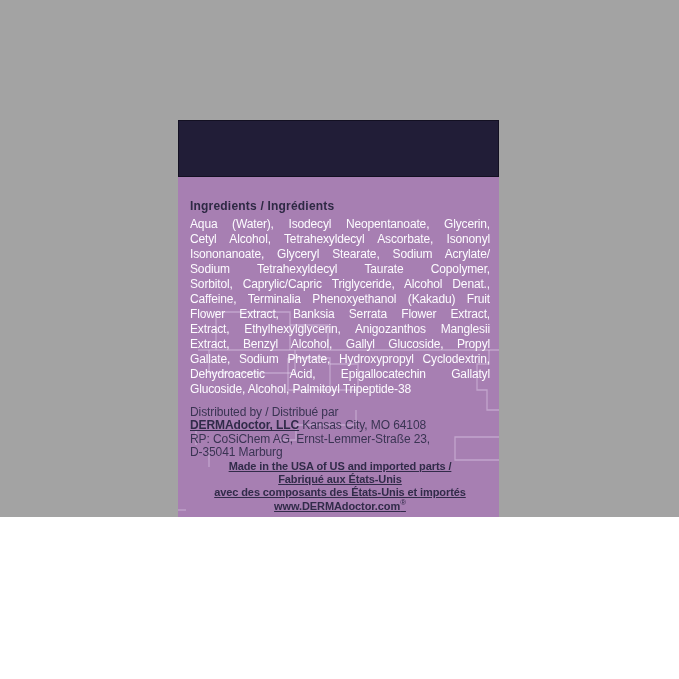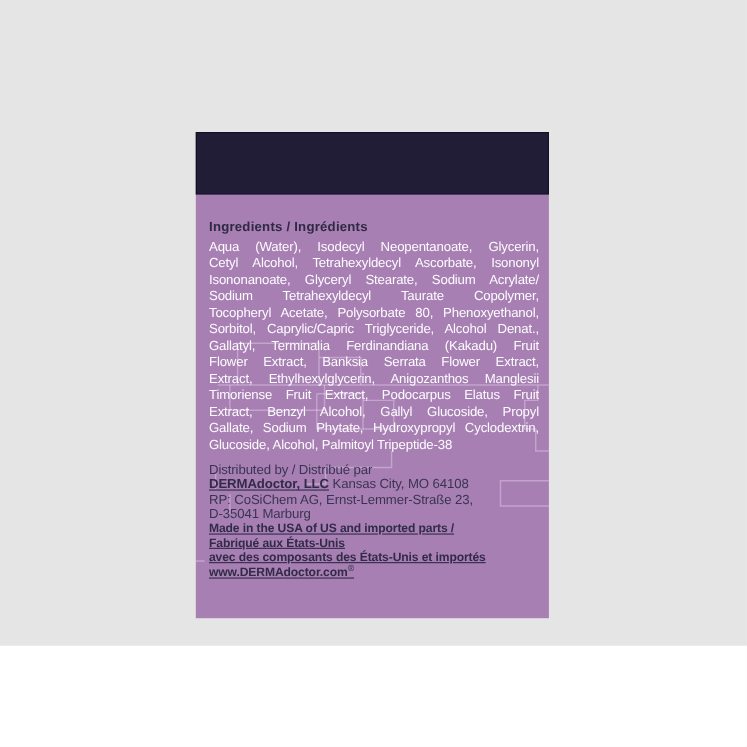--- a/index.html
+++ b/index.html
@@ -1,21 +1,21 @@
 <!DOCTYPE html>
 <html><head>
 <meta charset="utf-8">
 <style>
   html, body { margin: 0; padding: 0; }
   body { background: #ffffff; font-family: "Liberation Sans", "DejaVu Sans", sans-serif; }
   .page {
     position: relative;
     width: 679px;
-    height: 587px;
-    background: #e5e5e5;
+    height: 517px;
+    background: #a3a3a3;
     overflow: hidden;
   }
   .label {
     position: absolute;
     left: 178px;
     top: 120px;
     width: 321px;
     height: 442px;
   }
   .band {
@@ -71,20 +71,21 @@
   }
   .dist-block .bold, .origin-block {
     font-weight: bold;
     color: #312b49;
     text-decoration: underline;
   }
   .origin-block {
     font-size: 11px;
     line-height: 13.4px;
     letter-spacing: -0.1px;
+    text-align: center;
   }
   .reg {
     font-size: 8px;
     vertical-align: super;
     line-height: 0;
     font-weight: normal;
   }
 </style>
 </head>
 <body>
@@ -115,28 +116,27 @@
 
       <div class="content">
 
         <h2 class="ing-title">Ingredients / Ingrédients</h2>
 
         <div>
           <div class="ing-line">Aqua (Water), Isodecyl Neopentanoate, Glycerin,</div>
           <div class="ing-line">Cetyl Alcohol, Tetrahexyldecyl Ascorbate, Isononyl</div>
           <div class="ing-line">Isononanoate, Glyceryl Stearate, Sodium Acrylate/</div>
           <div class="ing-line">Sodium Tetrahexyldecyl Taurate Copolymer,</div>
-          <div class="ing-line">Tocopheryl Acetate, Polysorbate 80, Phenoxyethanol,</div>
           <div class="ing-line">Sorbitol, Caprylic/Capric Triglyceride, Alcohol Denat.,</div>
-          <div class="ing-line">Gallatyl, Terminalia Ferdinandiana (Kakadu) Fruit</div>
+          <div class="ing-line">Caffeine, Terminalia Phenoxyethanol (Kakadu) Fruit</div>
           <div class="ing-line">Flower Extract, Banksia Serrata Flower Extract,</div>
           <div class="ing-line">Extract, Ethylhexylglycerin, Anigozanthos Manglesii</div>
-          <div class="ing-line">Timoriense Fruit Extract, Podocarpus Elatus Fruit</div>
           <div class="ing-line">Extract, Benzyl Alcohol, Gallyl Glucoside, Propyl</div>
           <div class="ing-line">Gallate, Sodium Phytate, Hydroxypropyl Cyclodextrin,</div>
+          <div class="ing-line">Dehydroacetic Acid, Epigallocatechin Gallatyl</div>
           <div class="ing-line last">Glucoside, Alcohol, Palmitoyl Tripeptide-38</div>
         </div>
 
         <div class="dist-block">
           <div>Distributed by / Distribué par</div>
           <div><span class="bold">DERMAdoctor, LLC</span><span> Kansas City, MO 64108</span></div>
           <div>RP: CoSiChem AG, Ernst-Lemmer-Straße 23,</div>
           <div>D-35041 Marburg</div>
         </div>
 

